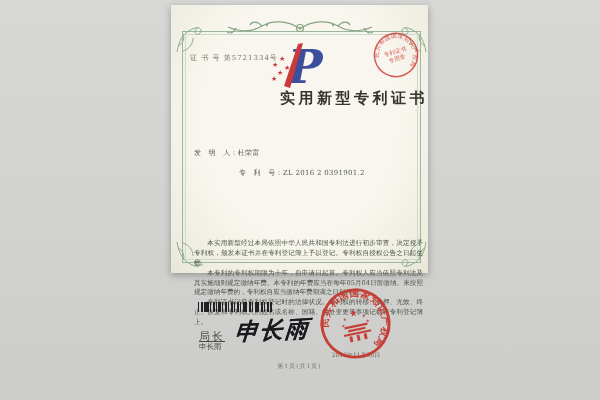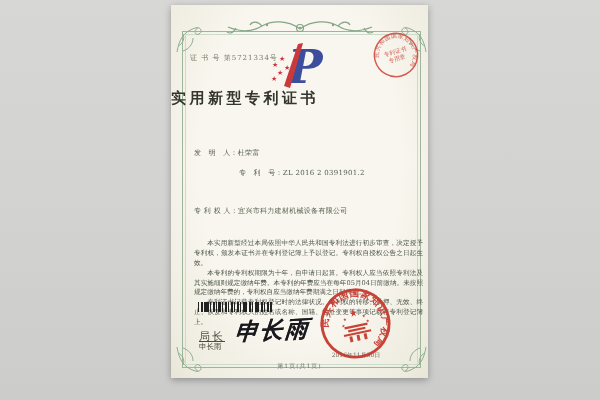--- a/index.html
+++ b/index.html
@@ -3,36 +3,36 @@
 <meta charset="utf-8">
 <style>
   html,body{margin:0;padding:0;}
   body{
     width:600px;height:400px;overflow:hidden;position:relative;
     font-family:"DejaVu Serif","Liberation Serif",serif;
     background:#d3d3d1;
   }
   #photo{position:absolute;inset:0;background:linear-gradient(180deg,#d7d7d5 0%,#d2d2d0 55%,#cccccb 100%);}
   #paper{
-    position:absolute;left:171px;top:5px;width:257px;height:373px;
+    position:absolute;left:171px;top:5px;width:257px;height:268px;
     background:radial-gradient(ellipse at 50% 42%, #f8f6ee 55%, #eeecdf 90%, #e7e5d6 100%);
     box-shadow:0 2px 7px rgba(0,0,0,.3);
   }
   #frame{position:absolute;left:11px;right:7px;top:26px;bottom:10px;border:1px solid #9cb69c;}
   #frame::before{content:"";position:absolute;inset:2px;border:1px solid #cadcca;}
   .garland{position:absolute;top:13px;left:50%;transform:translateX(-50%);width:156px;height:22px;}
   .flourish{position:absolute;width:30px;height:30px;}
   .fl-tl{left:4px;top:19px;}
   .fl-tr{right:0px;top:19px;transform:scaleX(-1);}
   .fl-bl{left:4px;bottom:3px;transform:scaleY(-1);}
   .fl-br{right:0px;bottom:3px;transform:scale(-1,-1);}
   .certno{position:absolute;left:19px;top:48px;font-size:7px;letter-spacing:1px;color:#747969;white-space:nowrap;}
   .logo{position:absolute;left:100px;top:36px;width:54px;height:50px;}
   .title{
-    position:absolute;left:0;right:0;top:84px;text-align:left;
+    position:absolute;left:0;right:0;top:84px;text-align:right;
     font-size:15px;font-weight:bold;letter-spacing:3.5px;color:#34352f;
   }
   .field{position:absolute;left:23px;font-size:7px;color:#565f4f;white-space:nowrap;letter-spacing:.3px;}
   .f0{top:123px;}.f1{top:143px;text-align:right;}.f2{top:163px;margin-left:45px;}.f3{top:183px;}.f4{top:201px;}.f5{top:222px;}
   .body{
     position:absolute;left:23px;width:229px;top:234px;
     font-size:6.6px;line-height:1.5;color:#4c5548;text-align:justify;
   }
   .body p{margin:0;text-indent:2em;}
   .barcode{
@@ -128,21 +128,20 @@
         <textPath href="#ringA" startOffset="25%" text-anchor="middle">中华人民共和国国家知识产权局</textPath>
       </text>
       <text x="50" y="47" text-anchor="middle" fill="#cd4038" font-size="12">专利证书</text>
       <text x="50" y="62" text-anchor="middle" fill="#cd4038" font-size="12">专用章</text>
     </svg>
 
     <div class="title">实用新型专利证书</div>
 
     <div class="field f1"><span>发　明　人：</span><span>杜荣富</span></div>
     <div class="field f2"><span>专　利　号：</span><span>ZL 2016 2 0391901.2</span></div>
-    <div class="field f4"><span>专 利 权 人：</span><span>宜兴市科力建材机械设备有限公司</span></div>
 
     <div class="body">
       <p>本实用新型经过本局依照中华人民共和国专利法进行初步审查，决定授予专利权，颁发本证书并在专利登记簿上予以登记。专利权自授权公告之日起生效。</p>
       <p>本专利的专利权期限为十年，自申请日起算。专利权人应当依照专利法及其实施细则规定缴纳年费。本专利的年费应当在每年05月04日前缴纳。未按照规定缴纳年费的，专利权自应当缴纳年费期满之日起终止。</p>
       <p>专利证书记载专利权登记时的法律状况。专利权的转移、质押、无效、终止、恢复和专利权人的姓名或名称、国籍、地址变更等事项记载在专利登记簿上。</p>
     </div>
 
     <div class="barcode"></div>
 
     <div class="role">局长</div>

